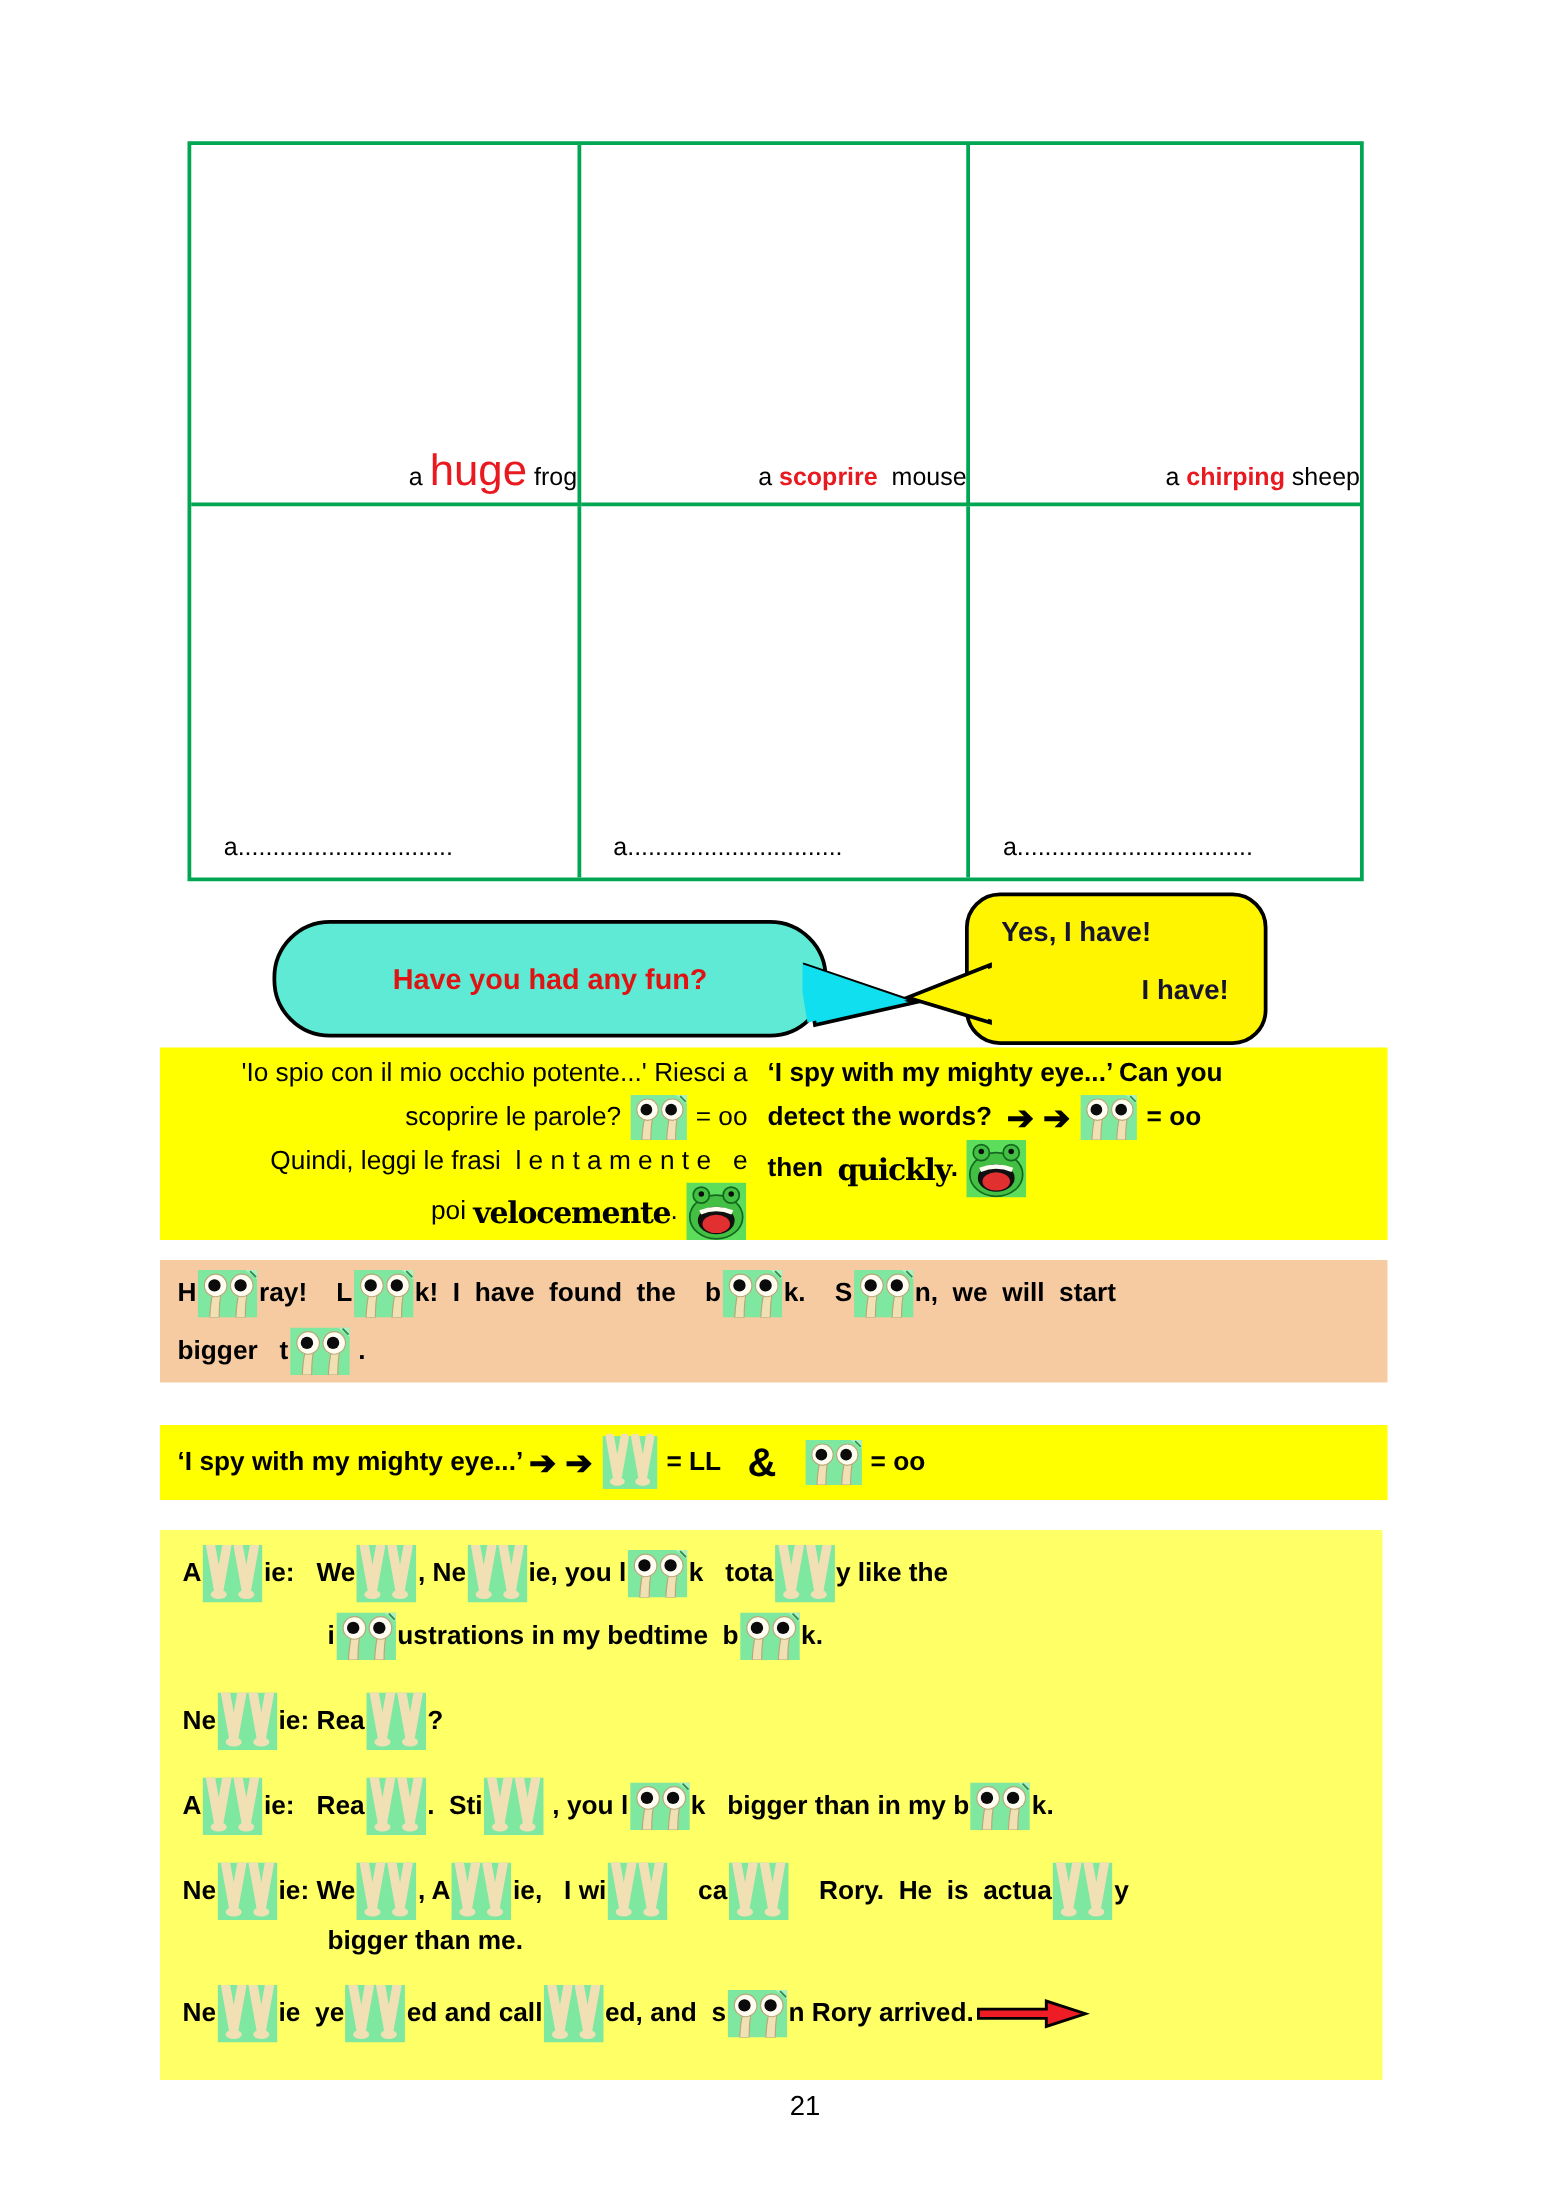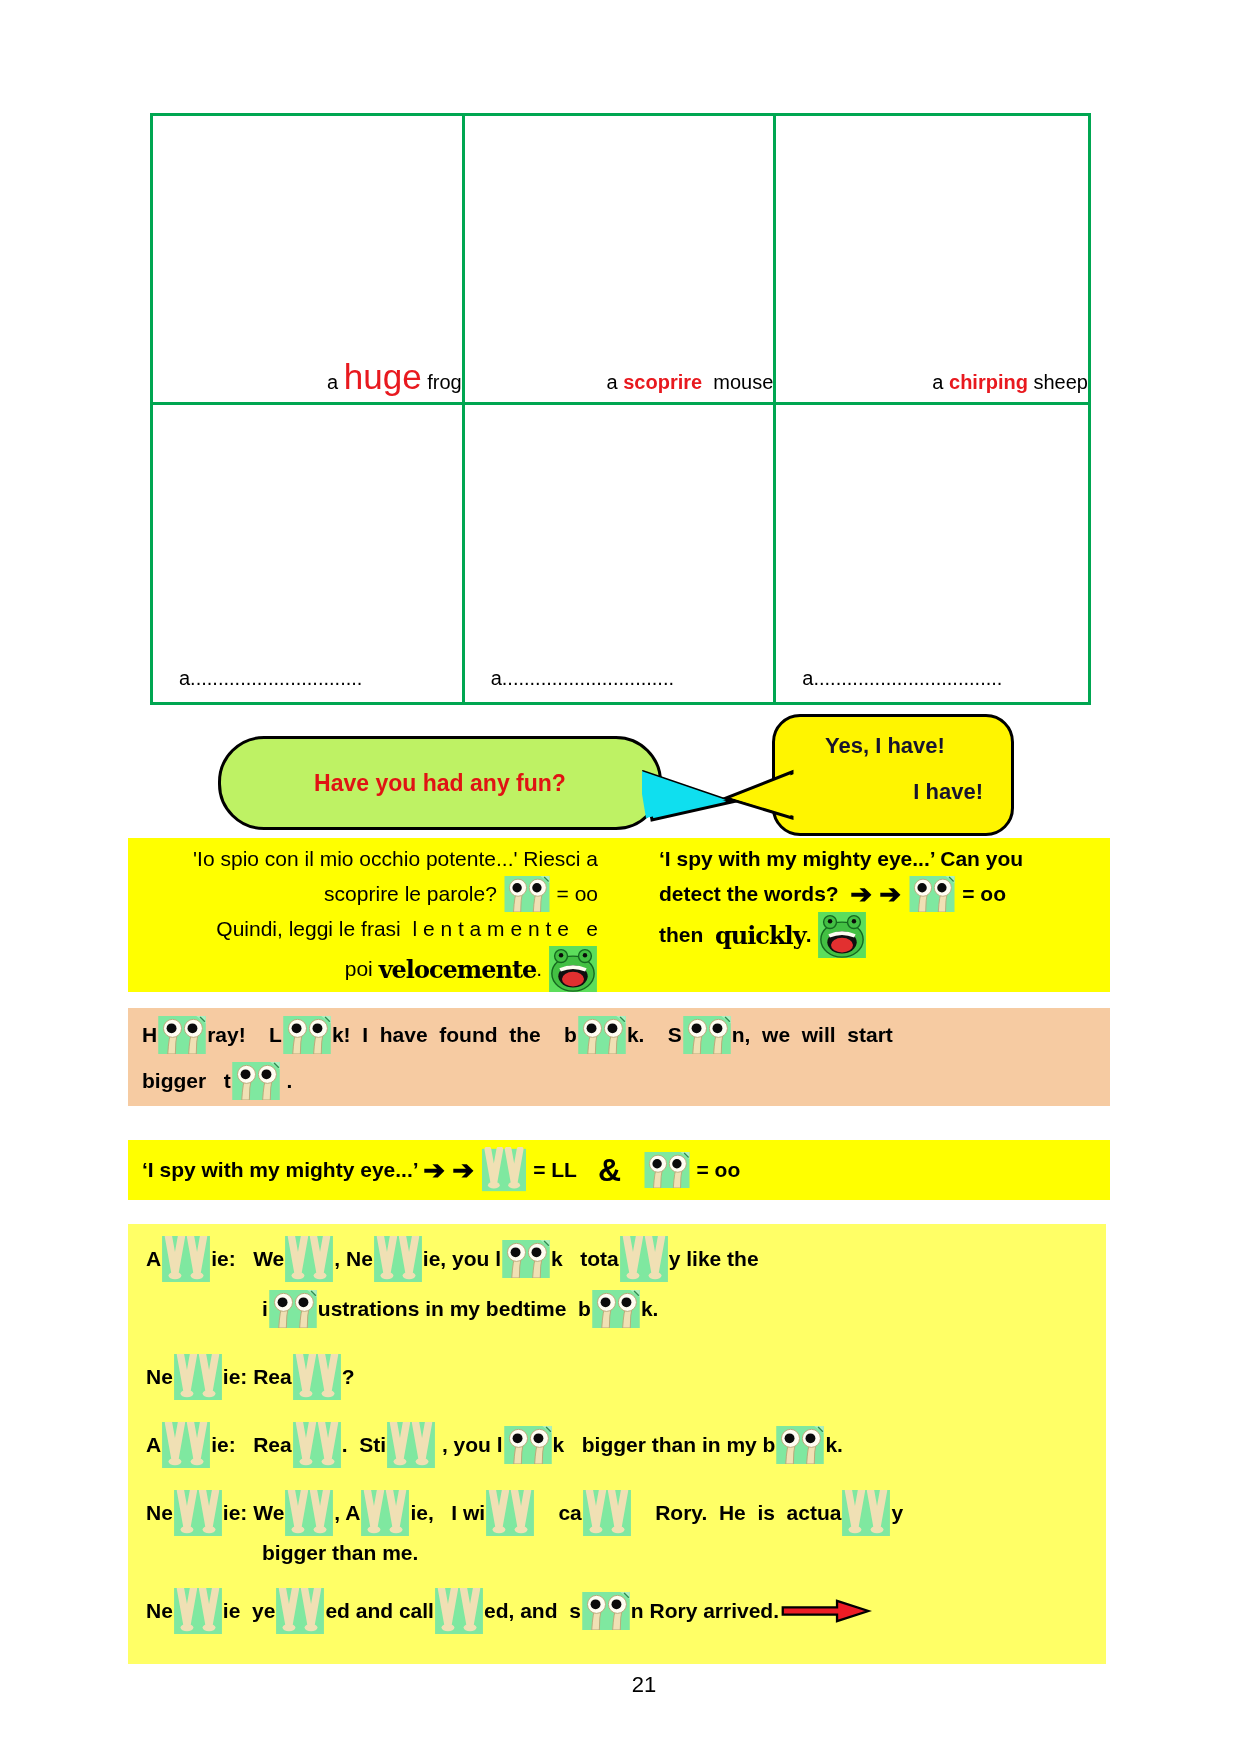--- a/index.html
+++ b/index.html
@@ -15,36 +15,36 @@
   .cell:nth-child(3n){border-right:none;}
   .cell:nth-child(n+4){border-bottom:none;}
   .cap{position:absolute;bottom:8px;left:0;width:100%;text-align:right;
        font-size:20px;white-space:pre;}
   .cap2{position:absolute;bottom:12px;left:26px;font-size:20px;white-space:pre;}
   .huge{color:#E8191F;font-size:35px;line-height:1;}
   .redbold{color:#E8191F;font-weight:bold;}
 
   
   .bubble-q{position:absolute;left:218px;top:736px;width:438px;height:88px;
-            background:#bef264;border:3px solid #000;border-radius:46px;
+            background:#5eead4;border:3px solid #000;border-radius:46px;
             display:flex;align-items:center;justify-content:center;}
   .bubble-q .txt{color:#E01313;font-weight:bold;font-size:23px;}
   .tail-q{position:absolute;left:642px;top:770px;}
   .bubble-a{position:absolute;left:772px;top:714px;width:242px;height:122px;
             background:#FFF500;border:3px solid #000;border-radius:28px;
             box-sizing:border-box;padding:16px 22px 0 26px;}
-  .bubble-a .l1{font-weight:bold;font-size:22px;color:#17142e;margin-left:24px;}
+  .bubble-a .l1{font-weight:bold;font-size:22px;color:#17142e;}
   .bubble-a .l2{font-weight:bold;font-size:22px;color:#17142e;text-align:right;
                 padding-right:6px;margin-top:20px;}
   .tail-a{position:absolute;left:722px;top:768px;}
 
   
   .banner1{position:absolute;left:128px;top:838px;width:982px;height:154px;
            background:#FFFF00;display:flex;box-sizing:border-box;
-           padding:4px 8px 2px 8px;overflow:hidden;gap:45px;}
+           padding:4px 8px 2px 8px;overflow:hidden;}
   .b1-it{width:462px;text-align:right;font-size:21px;}
   .b1-en{flex:1;padding-left:16px;font-size:21px;font-weight:bold;}
   .bline{display:flex;align-items:center;min-height:34px;white-space:pre;}
   .b1-it .bline{justify-content:flex-end;}
   .fancy{font-family:"DejaVu Serif",serif;font-weight:bold;font-size:24px;letter-spacing:-1px;}
   .arrowtxt{font-size:26px;font-weight:bold;}
   .banner1 .ic-eyes{width:46px;height:36px;}
   .banner1 .ic-frog{width:48px;height:46px;}
 
   .banner2{position:absolute;left:128px;top:1008px;width:982px;height:98px;

